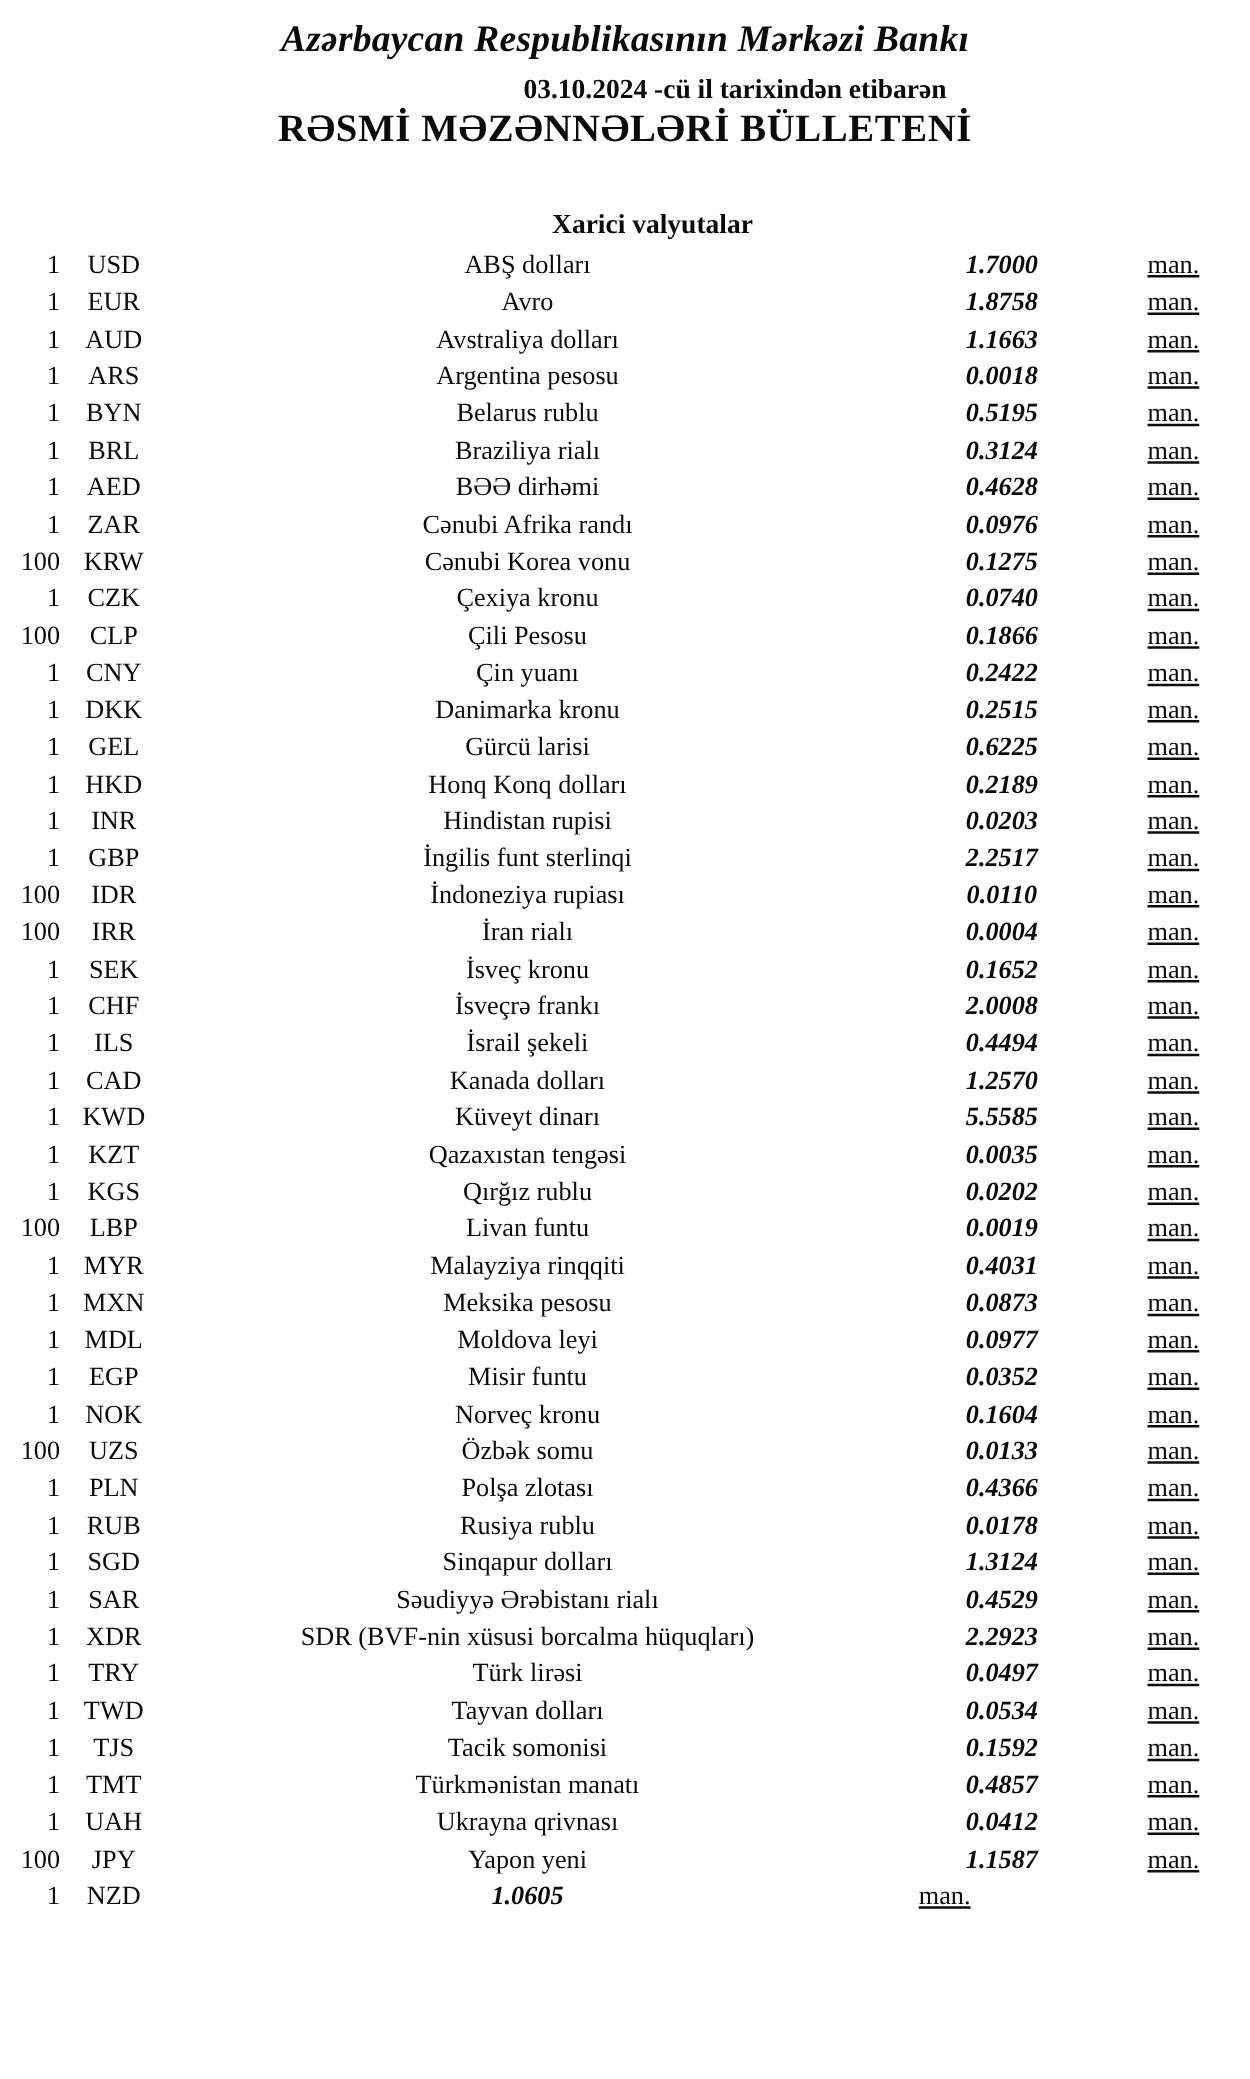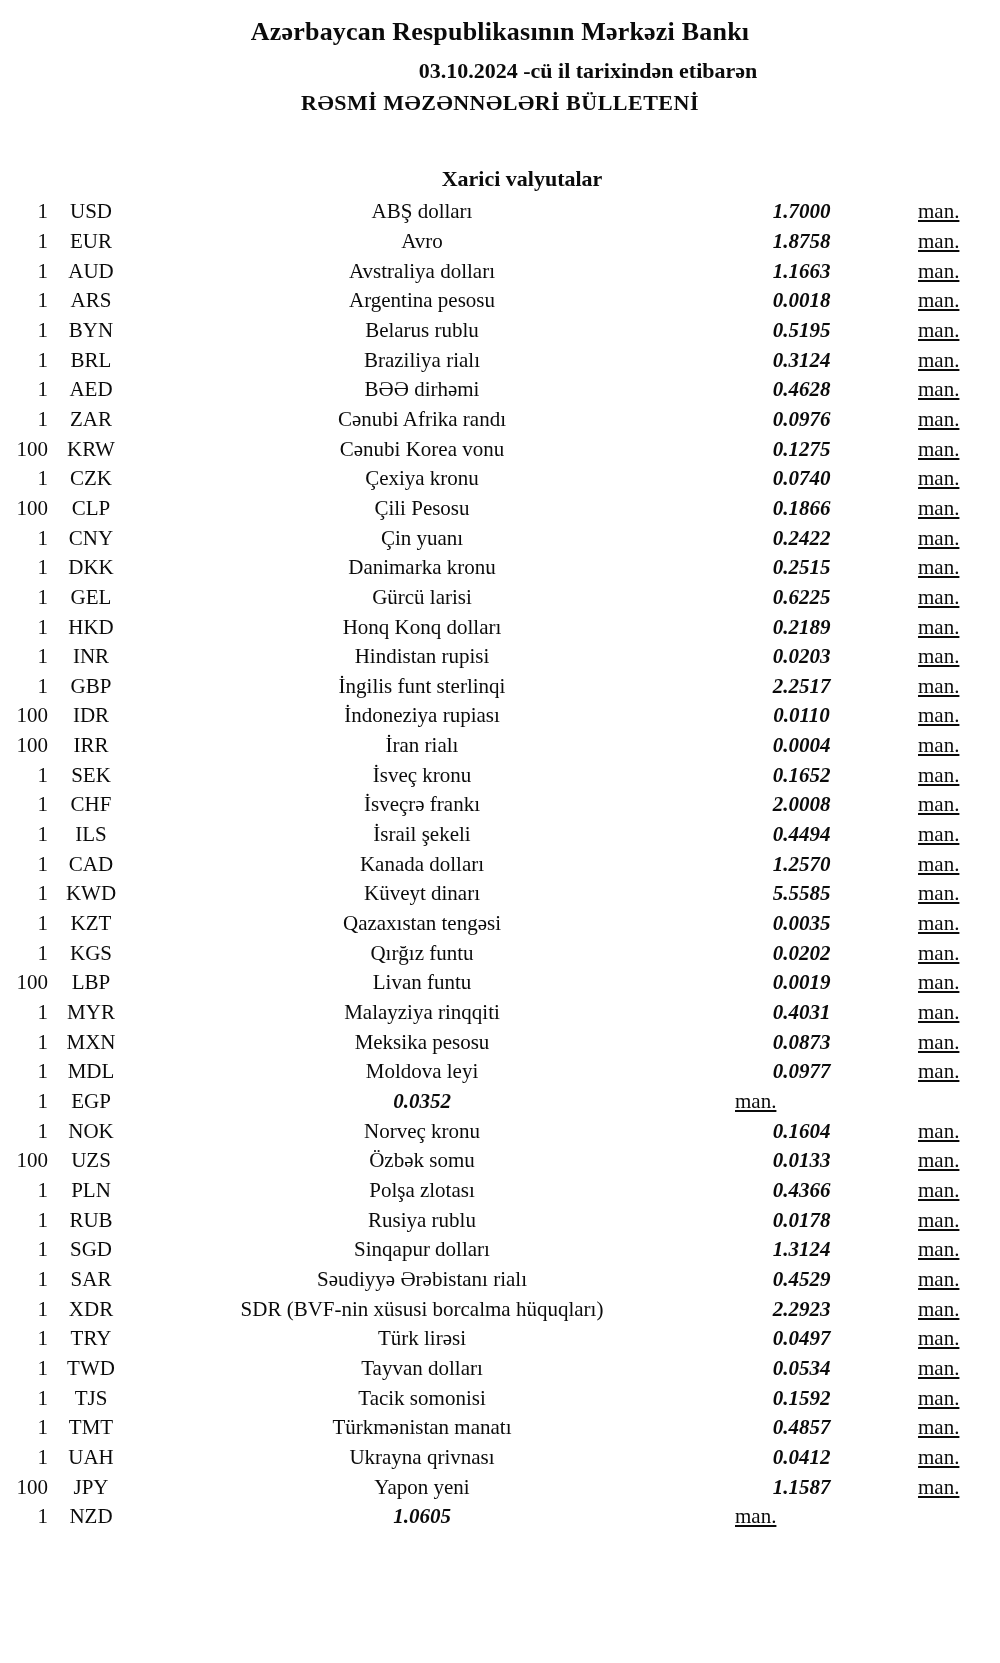--- a/index.html
+++ b/index.html
@@ -6,26 +6,27 @@
   body{
     width:1000px;height:1663px;
     font-family:"Liberation Serif","DejaVu Serif",serif;
     color:#0b0b0b;
     -webkit-font-smoothing:antialiased;
     overflow:hidden;
   }
   .header{text-align:center;}
   .title{
     margin-top:13px;
-    font-size:26px;font-weight:700;line-height:38px;
+    font-size:30px;font-weight:700;line-height:38px;
     letter-spacing:.2px;
+    font-style:italic;
   }
   .sub{font-weight:700;font-size:22px;line-height:32px;}
   .date-line{position:relative;left:88px;margin-top:4px;}
-  .bulletin-line{font-size:22px;letter-spacing:.5px;}
+  .bulletin-line{font-size:31px;letter-spacing:.5px;}
   .section-title{
     margin-top:45px;
     text-align:center;position:relative;left:22px;
     font-size:22px;font-weight:700;line-height:30px;
   }
   .table{
     margin:3px 0 0 8px;
     width:962px;
   }
   .row{
@@ -249,21 +250,21 @@
     <span class="cell-qty">1</span>
     <span class="cell-code">KZT</span>
     <span class="cell-name">Qazaxıstan tengəsi</span>
     <span class="cell-rate">0.0035</span>
     <span class="cell-unit">man.</span>
   </div>
 
   <div class="row">
     <span class="cell-qty">1</span>
     <span class="cell-code">KGS</span>
-    <span class="cell-name">Qırğız funtu</span>
+    <span class="cell-name">Qırğız rublu</span>
     <span class="cell-rate">0.0202</span>
     <span class="cell-unit">man.</span>
   </div>
 
   <div class="row">
     <span class="cell-qty">100</span>
     <span class="cell-code">LBP</span>
     <span class="cell-name">Livan funtu</span>
     <span class="cell-rate">0.0019</span>
     <span class="cell-unit">man.</span>
@@ -289,20 +290,21 @@
     <span class="cell-qty">1</span>
     <span class="cell-code">MDL</span>
     <span class="cell-name">Moldova leyi</span>
     <span class="cell-rate">0.0977</span>
     <span class="cell-unit">man.</span>
   </div>
 
   <div class="row">
     <span class="cell-qty">1</span>
     <span class="cell-code">EGP</span>
+    <span class="cell-name">Misir funtu</span>
     <span class="cell-rate">0.0352</span>
     <span class="cell-unit">man.</span>
   </div>
 
   <div class="row">
     <span class="cell-qty">1</span>
     <span class="cell-code">NOK</span>
     <span class="cell-name">Norveç kronu</span>
     <span class="cell-rate">0.1604</span>
     <span class="cell-unit">man.</span>

